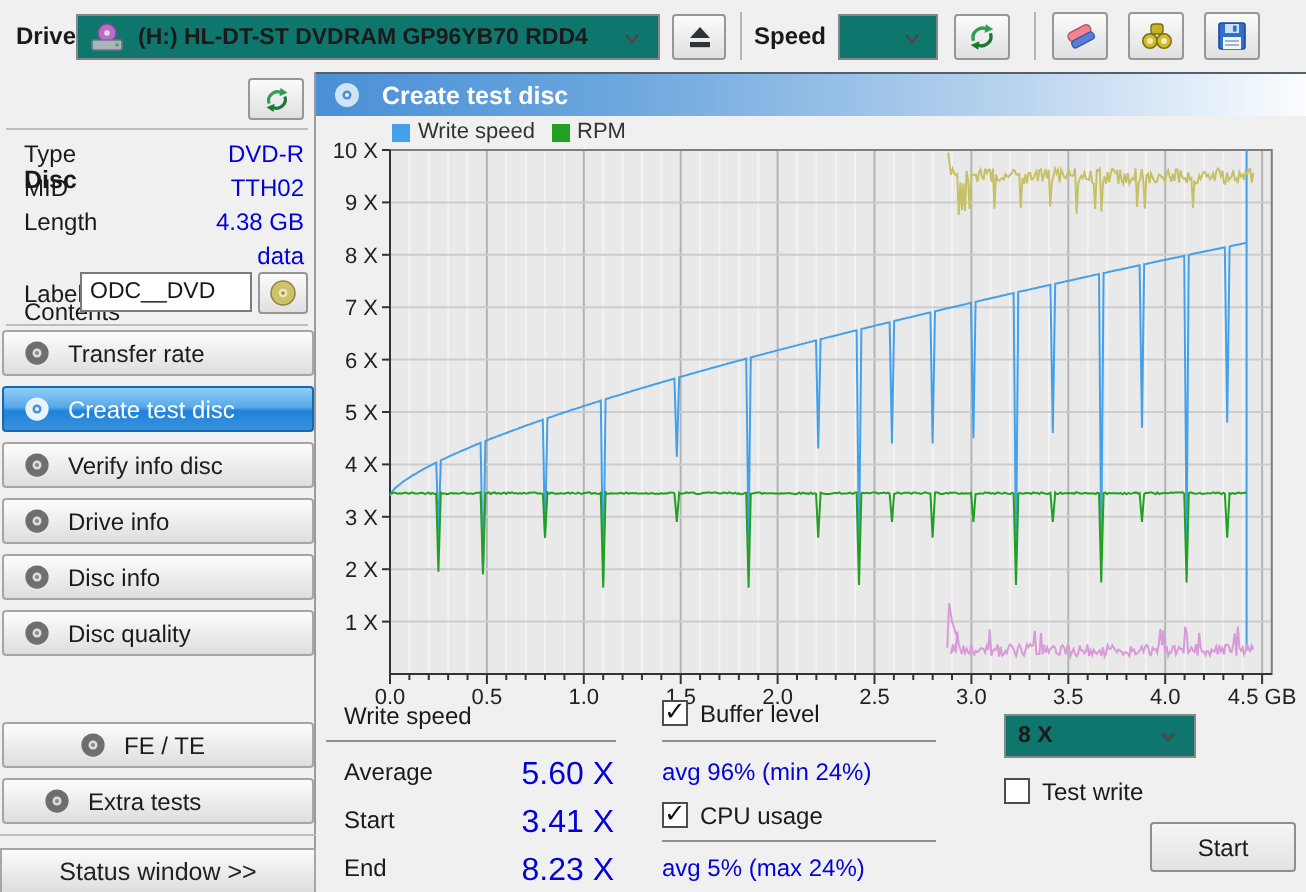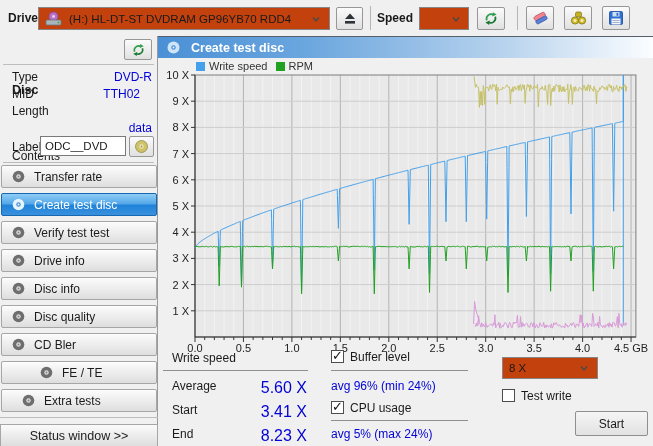--- a/index.html
+++ b/index.html
@@ -7,22 +7,22 @@
   body {
     font-family:"Liberation Sans","DejaVu Sans",sans-serif;
     font-size:12px; color:#1a1a1a; background:#f0f0f0; position:relative;
   }
   .abs { position:absolute; }
 
   
   #toolbar { left:0; top:0; width:653px; height:36px; background:#f0f0f0; }
   .tb-label { font-weight:bold; font-size:12px; }
   .combo {
-    background:#c2410c; border:1px solid #868686; display:flex; align-items:center;
-    font-size:11.5px; overflow:hidden; white-space:nowrap;
+    background:#0f766e; border:1px solid #868686; display:flex; align-items:center;
+    font-size:11.5px; overflow:hidden; white-space:nowrap;font-weight:bold;
   }
   .combo .chev { margin-left:auto; flex:0 0 auto; }
   .btn {
     background:linear-gradient(#fbfbfb,#e0e0e0); border:1px solid #979797; border-radius:2px;
     display:flex; align-items:center; justify-content:center;
   }
   .vsep { width:1px; background:#b5b5b5; }
 
   
   #sidebar { left:0; top:36px; width:158px; height:410px; background:#f0f0f0; border-right:1px solid #9a9a9a; }
@@ -167,22 +167,23 @@
       <path d="M10 1.2 L14 3.8 L9.4 5.8 Z" fill="#2f9e4f"></path>
       <path d="M12.5 6 A5 5 0 0 1 5 11.8" fill="none" stroke="#1a7a34" stroke-width="1.8"></path>
       <path d="M6 14.8 L2 12.2 L6.6 10.2 Z" fill="#1a7a34"></path>
     </svg>
   </div>
   <div class="abs hr" style="left:3px;top:28px;width:151px;"></div>
 
   <span class="abs info-label" style="left:12px;top:34px;">Type</span>
   <span class="abs info-value" style="left:62px;top:34px;width:90px;">DVD-R</span>
   <span class="abs info-label" style="left:12px;top:51px;">MID</span>
-  <span class="abs info-value" style="left:50px;top:51px;width:90px;">TTH02</span>
+  <span class="abs info-value" style="left:62px;top:51px;width:90px;">TTH02</span>
   <span class="abs info-label" style="left:12px;top:68px;">Length</span>
+  <span class="abs info-value" style="left:62px;top:68px;width:90px;">4.38 GB</span>
   <span class="abs info-label" style="left:12px;top:85px;margin-top:28px;">Contents</span>
   <span class="abs info-value" style="left:62px;top:85px;width:90px;">data</span>
 
   <span class="abs info-label" style="left:12px;top:104px;">Label</span>
   <input id="label-input" class="abs" style="left: 40px; top: 100px;" value="ODC__DVD">
   <div class="abs btn" style="left:129px;top:100px;width:25px;height:21px;">
     <svg width="15" height="15" viewBox="0 0 16 16">
       <circle cx="8" cy="8" r="6.4" fill="#cfc36a" stroke="#8e8440" stroke-width="0.8"></circle>
       <circle cx="8" cy="8" r="2.3" fill="#efe9c2"></circle>
       <circle cx="8" cy="8" r="1" fill="#9a9050"></circle>
@@ -205,21 +206,21 @@
         <circle cx="8" cy="8" r="1.1" fill="#e8f4fd"></circle>
       </svg>
     <span>Create test disc</span>
   </div>
   <div class="abs menu-btn" style="top:185px;">
     <svg class="mi" width="15" height="15" viewBox="0 0 16 16">
         <circle cx="8" cy="8" r="6.2" fill="#6e6e6e"></circle>
         <circle cx="8" cy="8" r="2.4" fill="#dcdcdc"></circle>
         <circle cx="8" cy="8" r="1.1" fill="#8a8a8a"></circle>
       </svg>
-    <span>Verify test test</span>
+    <span>Verify info disc</span>
   </div>
   <div class="abs menu-btn" style="top:213px;">
     <svg class="mi" width="15" height="15" viewBox="0 0 16 16">
         <circle cx="8" cy="8" r="6.2" fill="#6e6e6e"></circle>
         <circle cx="8" cy="8" r="2.4" fill="#dcdcdc"></circle>
         <circle cx="8" cy="8" r="1.1" fill="#8a8a8a"></circle>
       </svg>
     <span>Drive info</span>
   </div>
   <div class="abs menu-btn" style="top:241px;">
@@ -230,28 +231,20 @@
       </svg>
     <span>Disc info</span>
   </div>
   <div class="abs menu-btn" style="top:269px;">
     <svg class="mi" width="15" height="15" viewBox="0 0 16 16">
         <circle cx="8" cy="8" r="6.2" fill="#6e6e6e"></circle>
         <circle cx="8" cy="8" r="2.4" fill="#dcdcdc"></circle>
         <circle cx="8" cy="8" r="1.1" fill="#8a8a8a"></circle>
       </svg>
     <span>Disc quality</span>
-  </div>
-  <div class="abs menu-btn" style="top:297px;">
-    <svg class="mi" width="15" height="15" viewBox="0 0 16 16">
-        <circle cx="8" cy="8" r="6.2" fill="#6e6e6e"></circle>
-        <circle cx="8" cy="8" r="2.4" fill="#dcdcdc"></circle>
-        <circle cx="8" cy="8" r="1.1" fill="#8a8a8a"></circle>
-      </svg>
-    <span>CD Bler</span>
   </div>
   <div class="abs menu-btn" style="top:325px;padding-left:28px;">
     <svg class="mi" width="15" height="15" viewBox="0 0 16 16">
         <circle cx="8" cy="8" r="6.2" fill="#6e6e6e"></circle>
         <circle cx="8" cy="8" r="2.4" fill="#dcdcdc"></circle>
         <circle cx="8" cy="8" r="1.1" fill="#8a8a8a"></circle>
       </svg>
     <span>FE / TE</span>
   </div>
   <div class="abs menu-btn" style="top:353px;padding-left:10px;">

